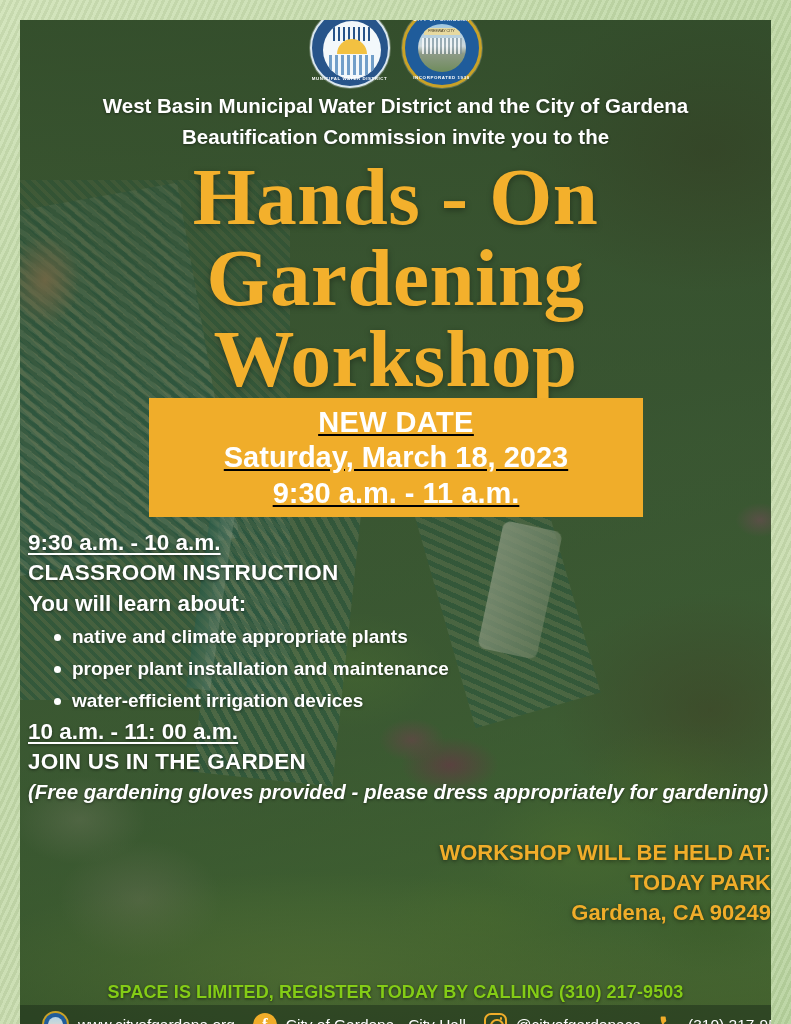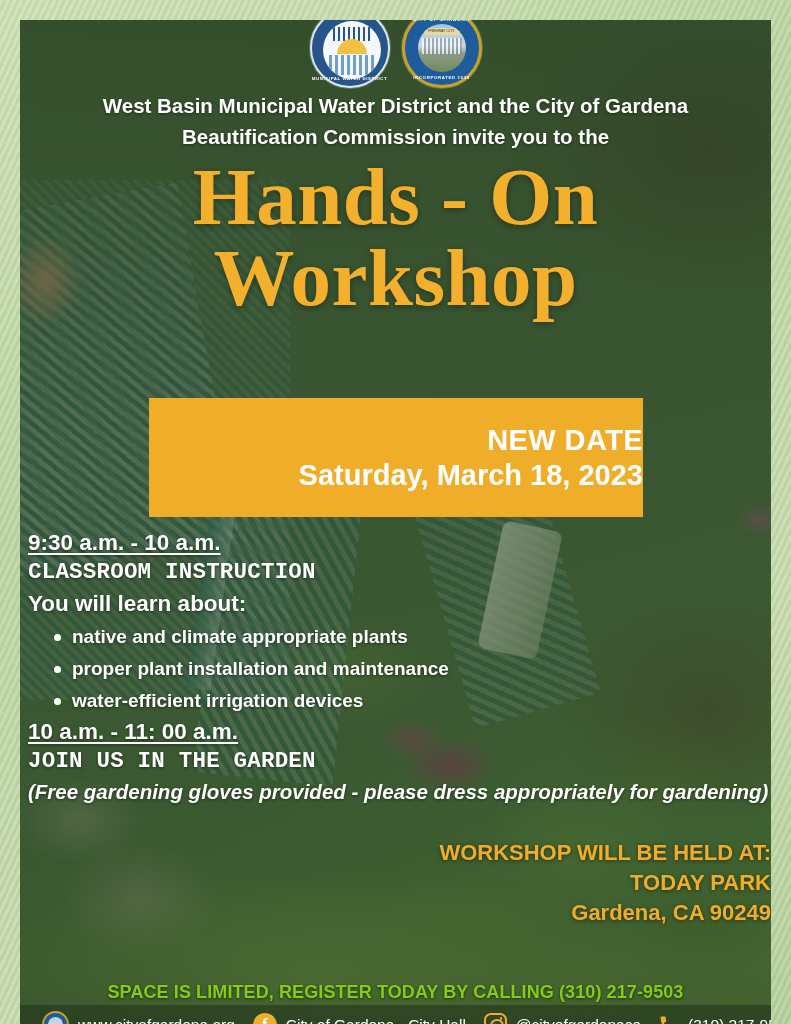--- a/index.html
+++ b/index.html
@@ -201,37 +201,36 @@
     font-size:81px;
     line-height:81px;
     letter-spacing:.5px;
     text-shadow:0 2px 6px rgba(0,0,0,.35);
   }
 
   
   .date-box {
     position:absolute; left:129px; top:378px; width:494px; height:119px;
     background:#f0ad2a;
-    display:flex; flex-direction:column; justify-content:center; align-items:flex-end;
+    display:flex; flex-direction:column; justify-content:center; align-items:center;text-decoration:underline;
   }
   .date-new   { color:#ffffff; font-size:29px; font-weight:bold; line-height:34px; letter-spacing:.4px;}
   .date-when  { color:#ffffff; font-size:29px; font-weight:bold; line-height:36px; }
   .date-time  { color:#ffffff; font-size:29px; font-weight:bold; line-height:36px; }
 
   
   .sched { position:absolute; left:8px; top:508px; right:8px; color:#ffffff; }
   .sched-time {
     font-size:22.5px; font-weight:bold; text-decoration:underline;
     text-underline-offset:3px; line-height:29px;
     text-shadow:0 1px 3px rgba(0,0,0,.5);
   }
   .sched-head {
     font-size:22.5px; font-weight:bold; line-height:31px; letter-spacing:.2px;
     text-shadow:0 1px 3px rgba(0,0,0,.5);
-    font-family:Liberation Mono, monospace;
   }
   .sched-sub {
     font-size:22.5px; font-weight:bold; line-height:31px;
     text-shadow:0 1px 3px rgba(0,0,0,.5);
   }
   .bullets { list-style:none; margin:2px 0 0 0; }
   .bullets li {
     position:relative; padding-left:44px;
     font-size:19px; font-weight:bold; line-height:32px; color:#ffffff;
     text-shadow:0 1px 3px rgba(0,0,0,.5);
@@ -337,26 +336,28 @@
         </div>
       </div>
 
       <div class="invite">
         <div>West Basin Municipal Water District and the City of Gardena</div>
         <div>Beautification Commission invite you to the</div>
       </div>
 
       <div class="title">
         <div>Hands - On</div>
+        <div>Gardening</div>
         <div>Workshop</div>
       </div>
 
       <div class="date-box">
         <div class="date-new">NEW DATE</div>
         <div class="date-when">Saturday, March 18, 2023</div>
+        <div class="date-time">9:30 a.m. - 11 a.m.</div>
       </div>
 
       <div class="sched">
         <div class="sched-time">9:30 a.m. - 10 a.m.</div>
         <div class="sched-head">CLASSROOM INSTRUCTION</div>
         <div class="sched-sub">You will learn about:</div>
         <ul class="bullets">
           <li>native and climate appropriate plants</li>
           <li>proper plant installation and maintenance</li>
           <li>water-efficient irrigation devices</li>

